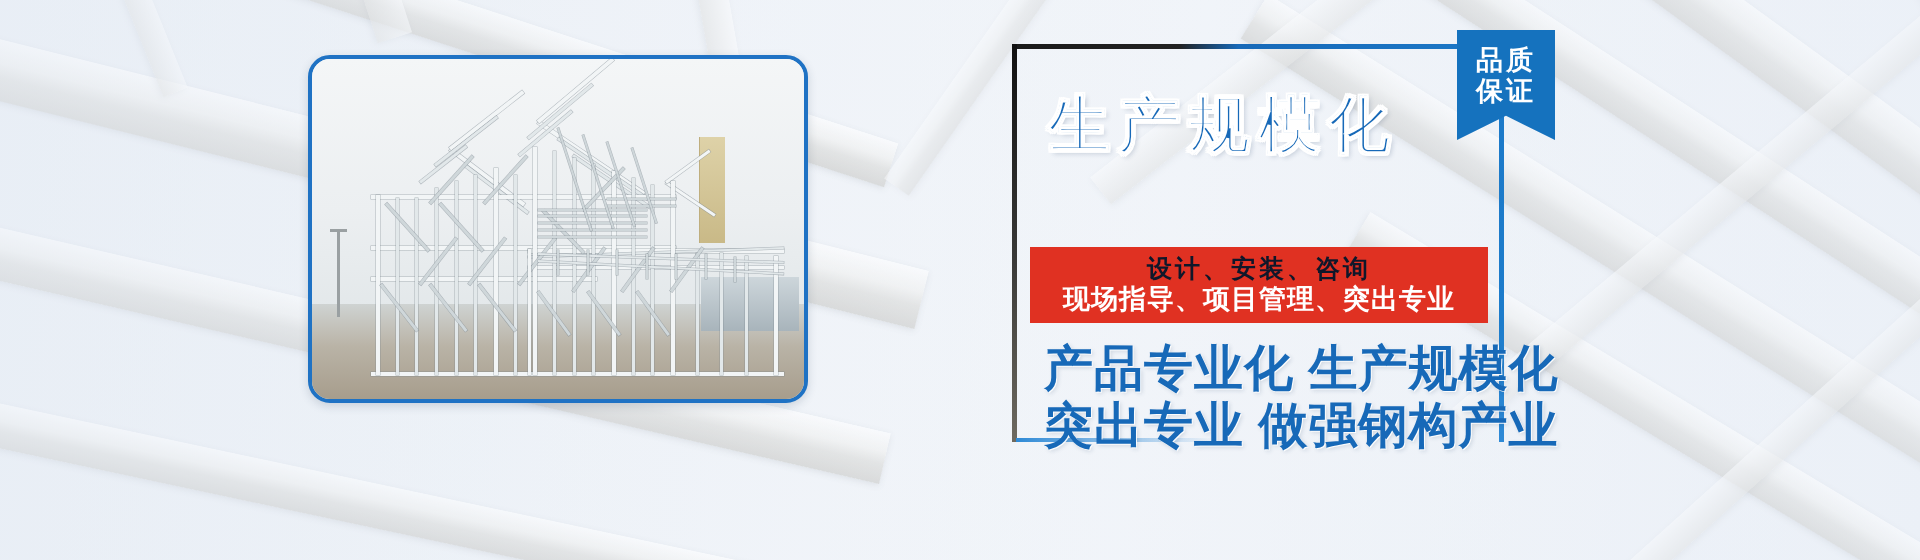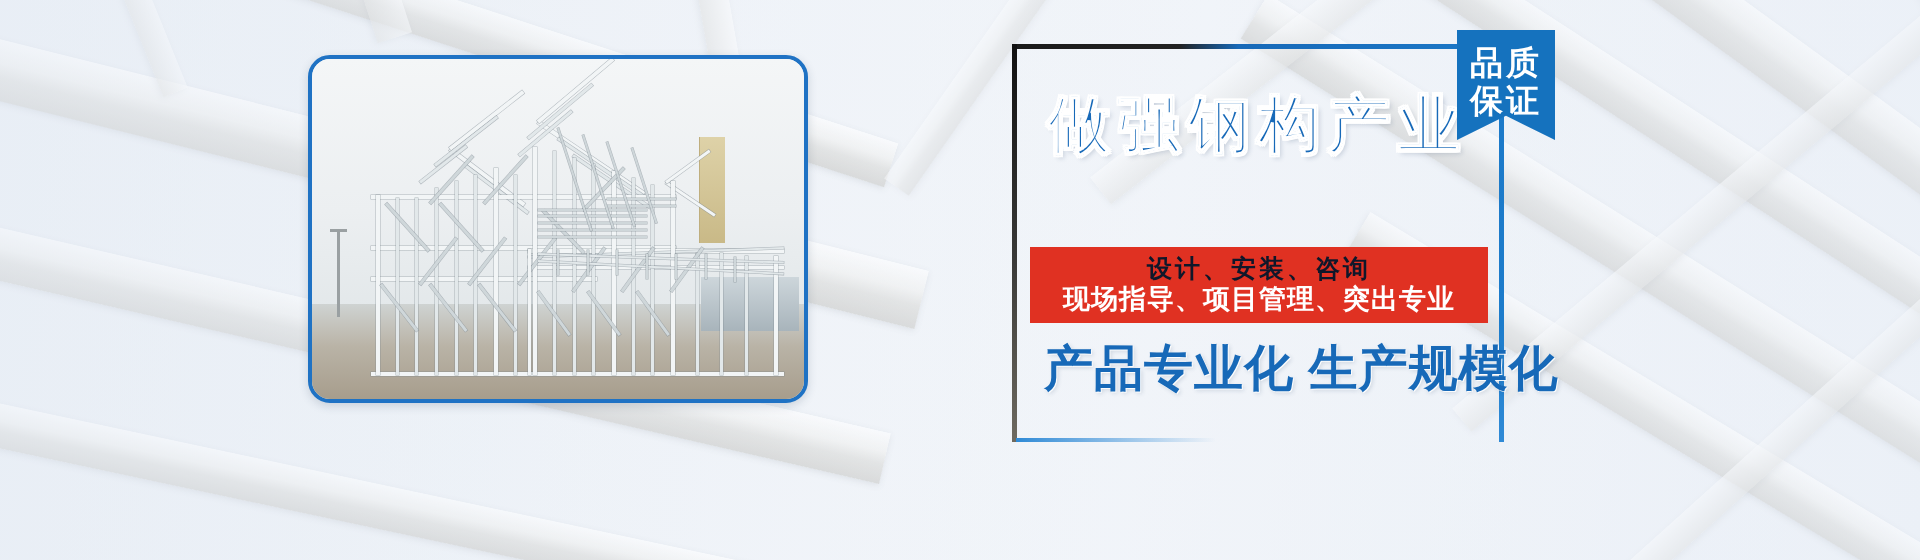--- a/index.html
+++ b/index.html
@@ -167,21 +167,21 @@
     width:98px; height:110px;
     background:#1572be;
     clip-path:polygon(0 0, 100% 0, 100% 100%, 50% 78%, 0 100%);
     display:flex; flex-direction:column;
     align-items:center; justify-content:flex-start;
     padding-top:16px; gap:3px;
     box-shadow:2px 2px 6px rgba(20,50,90,.22);
     z-index:5;
   }
   #ribbon span {
-    color:#fff; font-size:33px; font-weight:bold;
+    color:#fff; font-size:27px; font-weight:bold;
     letter-spacing:3px; line-height:1.05;
   }
 </style>
 </head>
 <body>
 
 <div id="banner">
 
   <div class="bg-beams">
     <div class="beam b1"></div>
@@ -304,29 +304,30 @@
       </div>
     </div>
   </div>
 
   <div id="content">
     <div class="frame-top"></div>
     <div class="frame-left"></div>
     <div class="frame-right"></div>
     <div class="frame-bottom"></div>
 
-    <div id="headline">做强钢构产业</div>
+    <div id="headline">生产规模化</div>
 
 
     <div id="service-box">
       <div class="line1">设计、安装、咨询</div>
       <div class="line2">现场指导、项目管理、突出专业</div>
     </div>
 
     <div class="tagline" id="tagline-1">产品专业化  生产规模化</div>
+    <div class="tagline" id="tagline-2">突出专业  做强钢构产业</div>
   </div>
 
   <div id="ribbon">
     <span>品质</span>
     <span>保证</span>
   </div>
 
 </div>
 
 </body></html>

